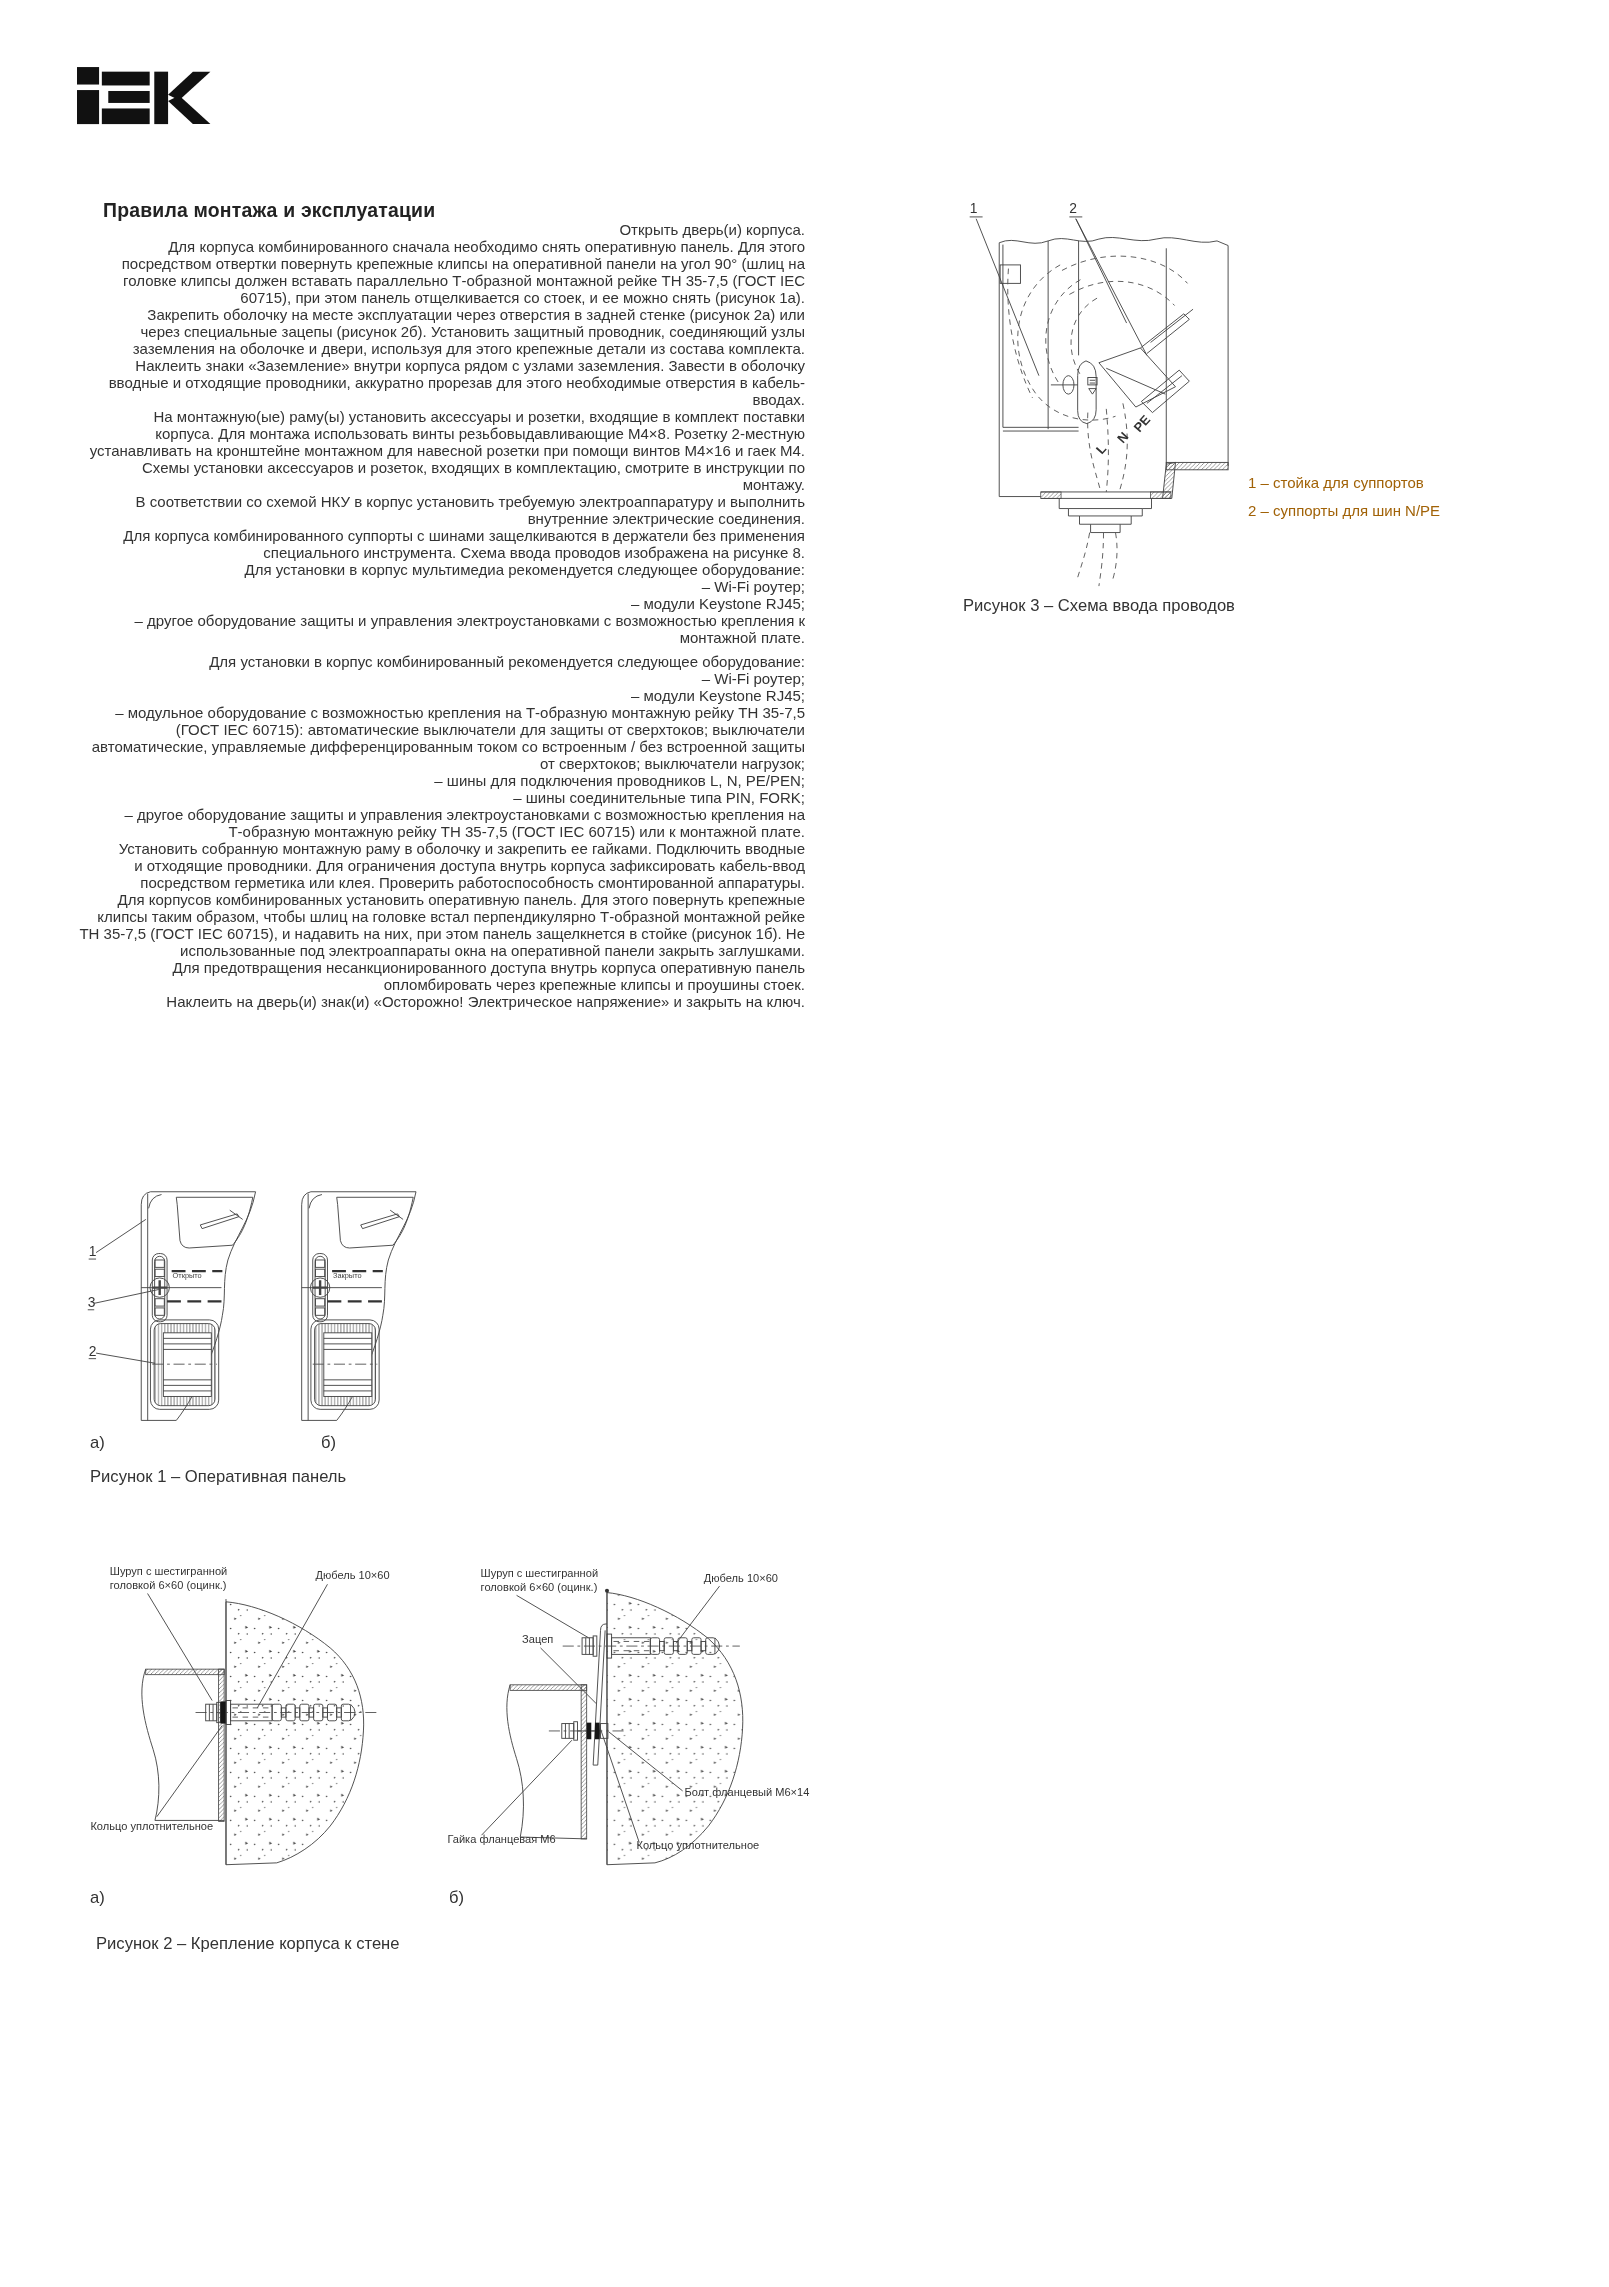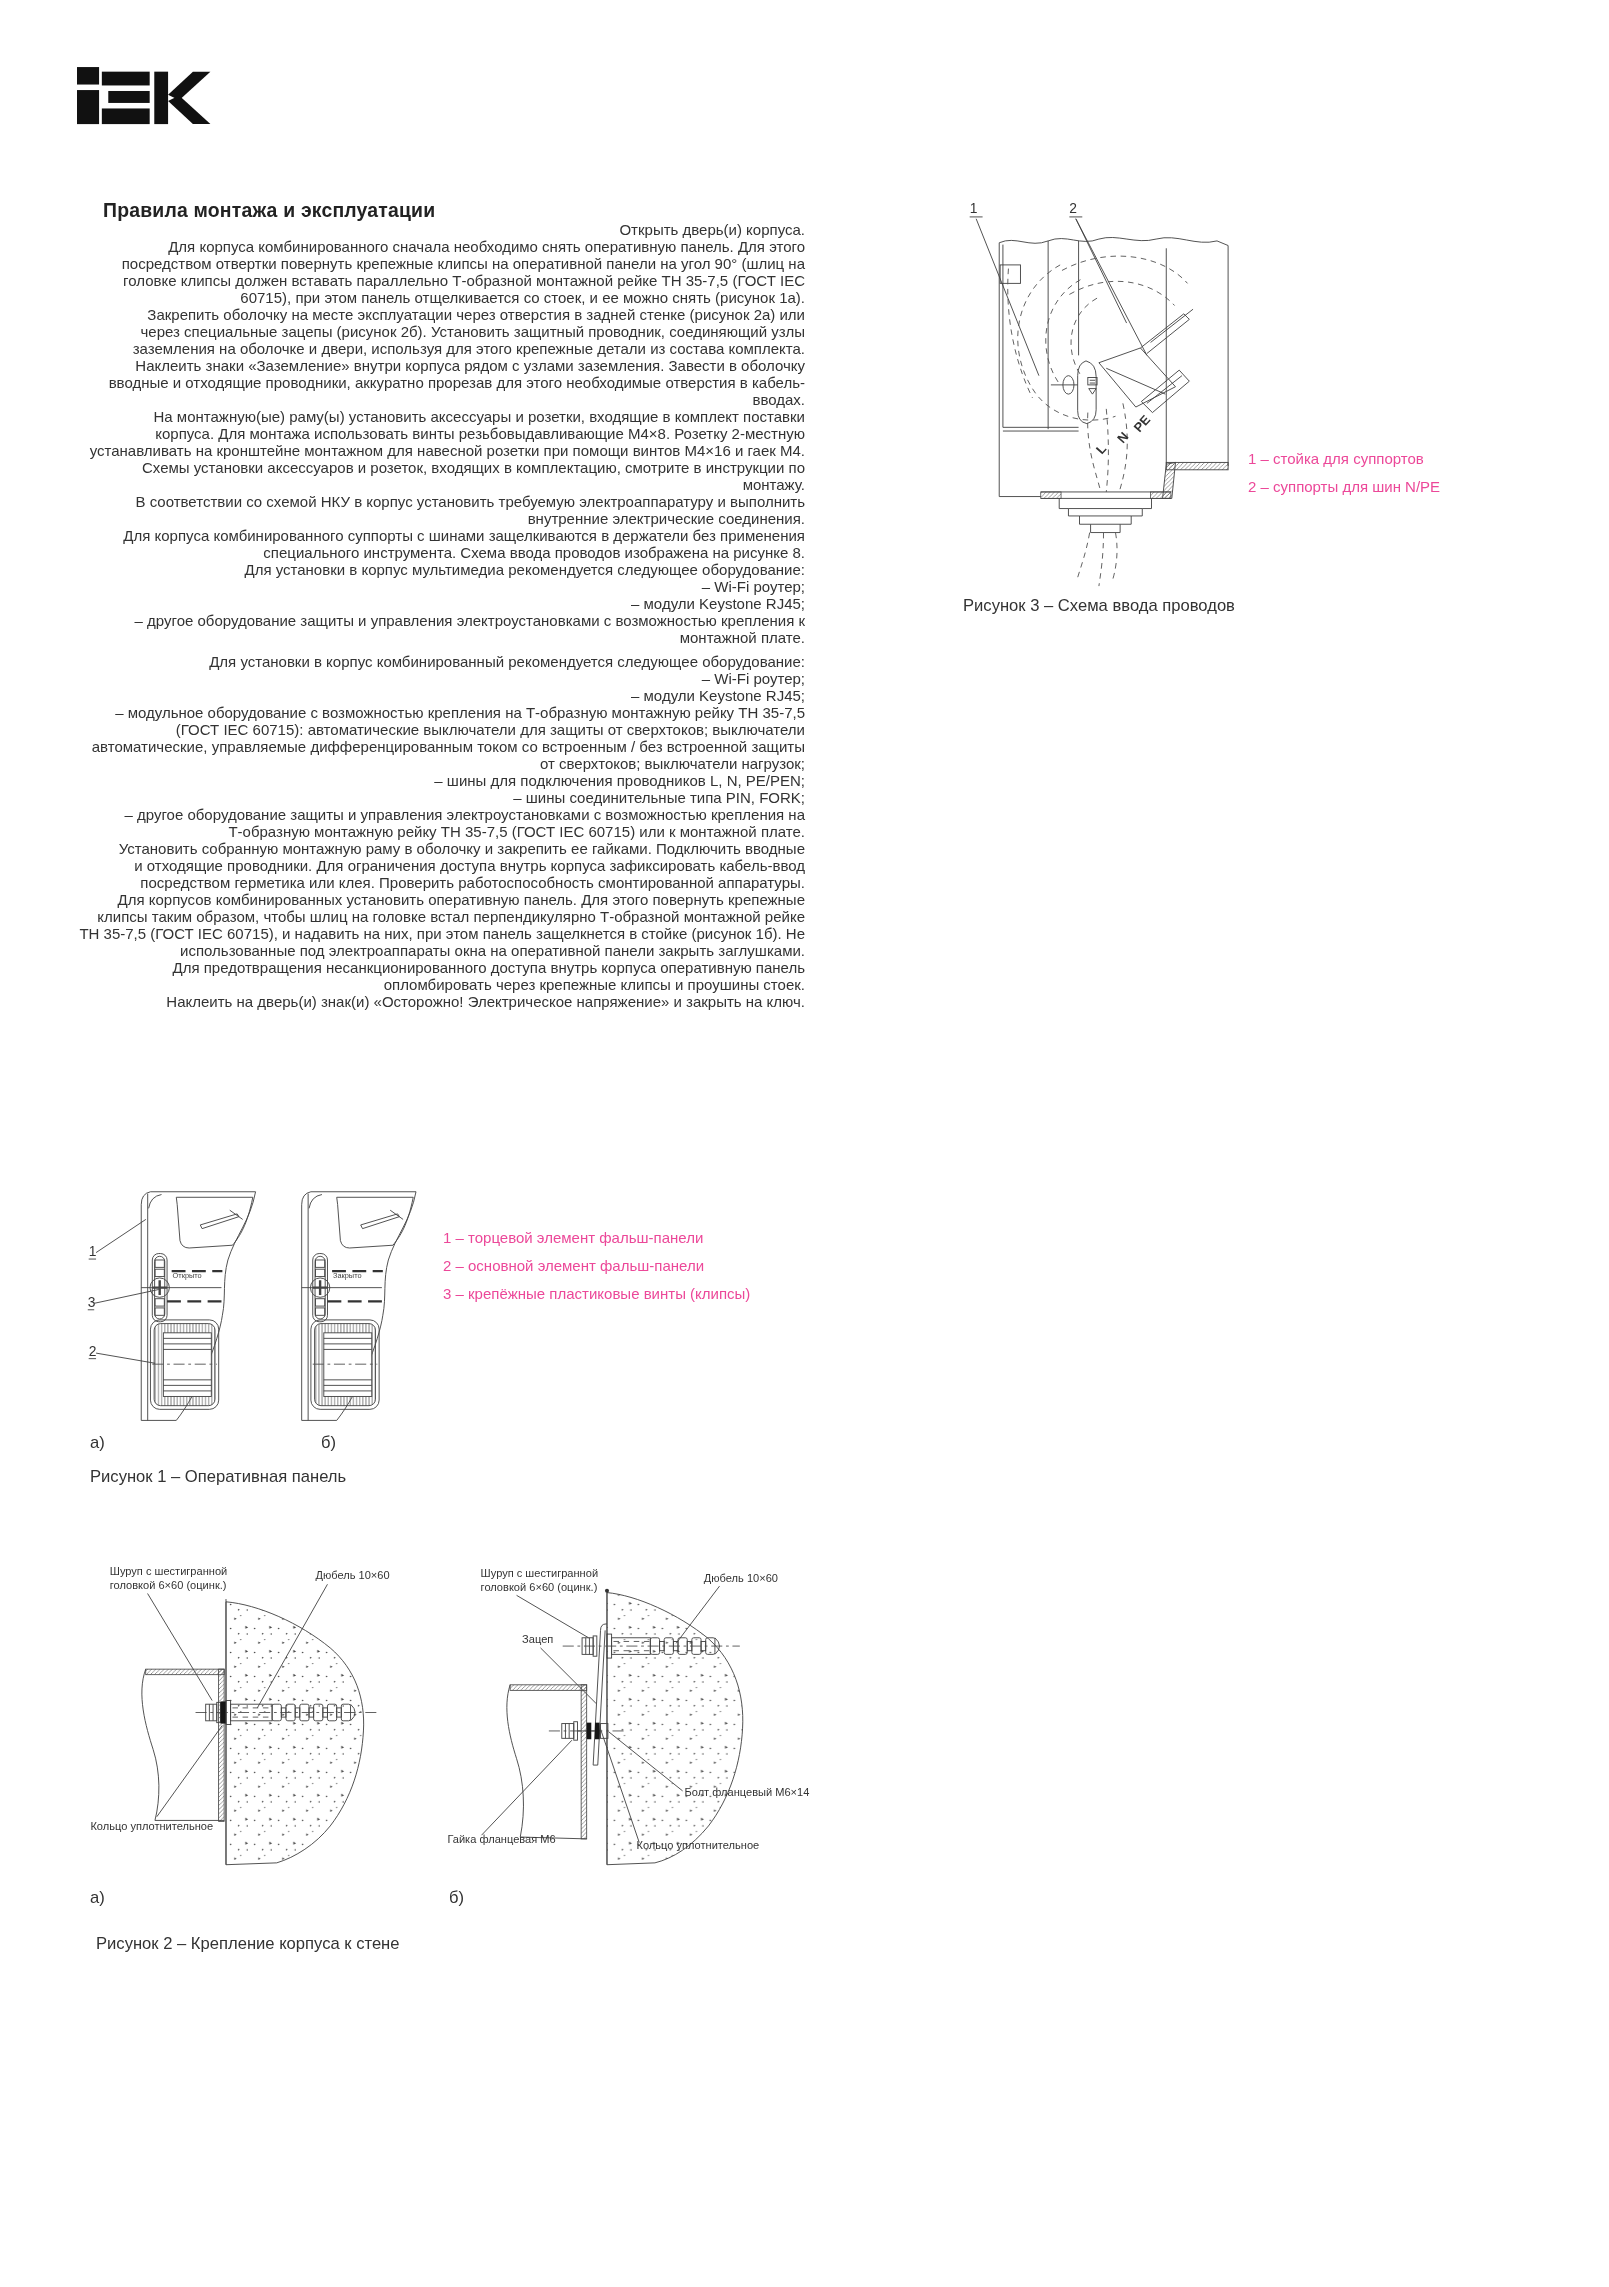--- a/index.html
+++ b/index.html
@@ -2,21 +2,21 @@
 <html style="font-size:14.8px"><head>
 <meta charset="utf-8">
 <style>
   html,body{margin:0;padding:0;background:#ffffff;}
   body{width:1610px;height:2287px;position:relative;font-family:"Liberation Sans",sans-serif;color:#2b2b2b;}
   .abs{position:absolute;}
   h1{position:absolute;left:91px;top:187px;margin:12px;font-size:19.4px;font-weight:bold;color:#222;letter-spacing:0.2px;}
   .textcol{position:absolute;left:78px;top:221px;width:727px;font-size:15px;line-height:17px;color:#333;text-align:right;}
   .textcol p{margin:0;text-indent:29.5px;}
   .textcol p.gap{margin-top:7.4px;}
-  .legend{position:absolute;font-size:15px;line-height:28px;color:#ec4899;white-space:nowrap;}
+  .legend{position:absolute;font-size:15px;line-height:28px;color:#a16207;white-space:nowrap;margin-top:24px;}
   .caption{position:absolute;font-size:16.6px;color:#333;white-space:nowrap;}
   .sublabel{position:absolute;font-size:16.6px;color:#333;}
   svg{position:absolute;overflow:visible;}
   svg .ln{stroke:#444;stroke-width:1;fill:none;}
   svg .dash{stroke:#555;stroke-width:1;fill:none;stroke-dasharray:6,5;}
   svg .dashdot{stroke:#555;stroke-width:1;fill:none;stroke-dasharray:12,4,3,4;}
   svg .boldash{stroke:#333;stroke-width:2.4;fill:none;stroke-dasharray:15,7;}
   svg .blk{fill:#161616;stroke:none;}
   svg .callout{font-size:15px;fill:#333;}
   svg .tiny{font-size:8px;fill:#444;}
@@ -176,25 +176,20 @@
     <use href="#op-panel" x="239" y="12"></use>
     <text class="tiny" x="273" y="110">Закрыто</text>
 
     <text class="callout" x="8" y="86">1</text>
     <text class="callout" x="7" y="141">3</text>
     <text class="callout" x="8" y="194">2</text>
     <path class="ln" d="M8,89 H16 M16,82 L70,46"></path>
     <path class="ln" d="M7,144 H14 M14,137 L84,122"></path>
     <path class="ln" d="M8,197 H16 M16,191 L80,202"></path>
   </svg>
-  <div class="legend" style="left:443px;top:1224px;">
-    <span style="display:block">1 – торцевой элемент фальш-панели</span>
-    <span style="display:block">2 – основной элемент фальш-панели</span>
-    <span style="display:block">3 – крепёжные пластиковые винты (клипсы)</span>
-  </div>
   <div class="sublabel" style="left:90px;top:1433px;">а)</div>
   <div class="sublabel" style="left:321px;top:1433px;">б)</div>
   <div class="caption" style="left:90px;top:1467px;">Рисунок 1 – Оперативная панель</div>
 
   <svg style="left:83px;top:1551px;" width="738" height="323" viewBox="0 0 800 350">
     <defs>
       <pattern id="speck" width="26" height="26" patternUnits="userSpaceOnUse">
         <circle cx="4" cy="6" r="0.9" fill="#444"></circle>
         <circle cx="15" cy="18" r="0.7" fill="#444"></circle>
         <circle cx="22" cy="12" r="0.8" fill="#444"></circle>

